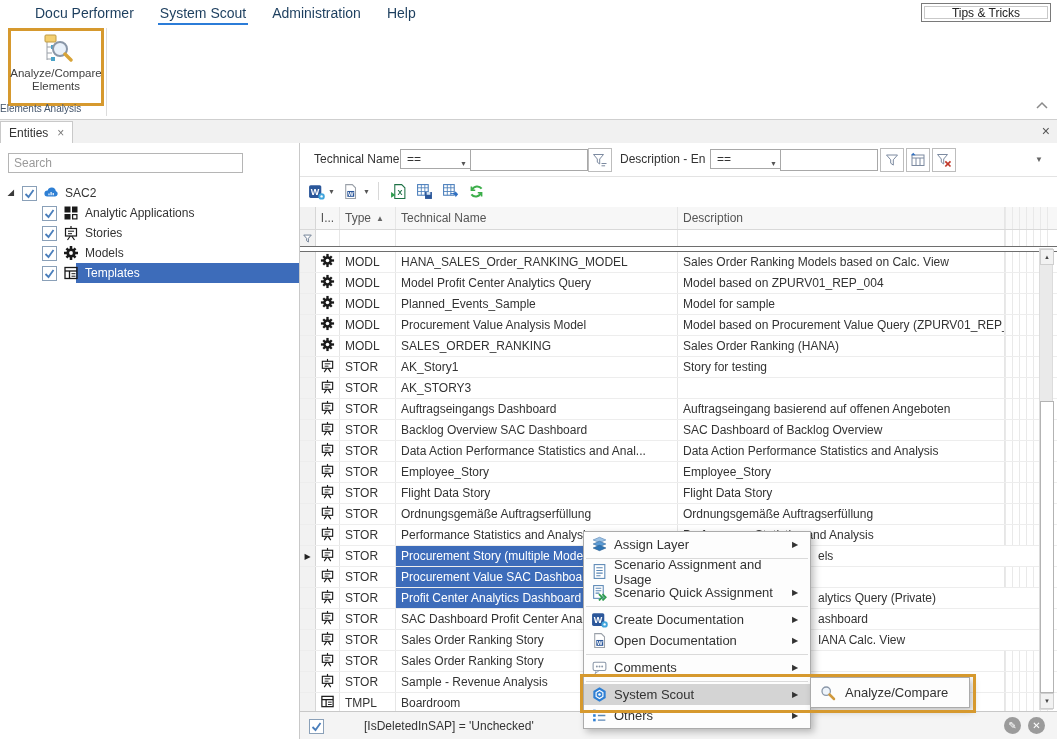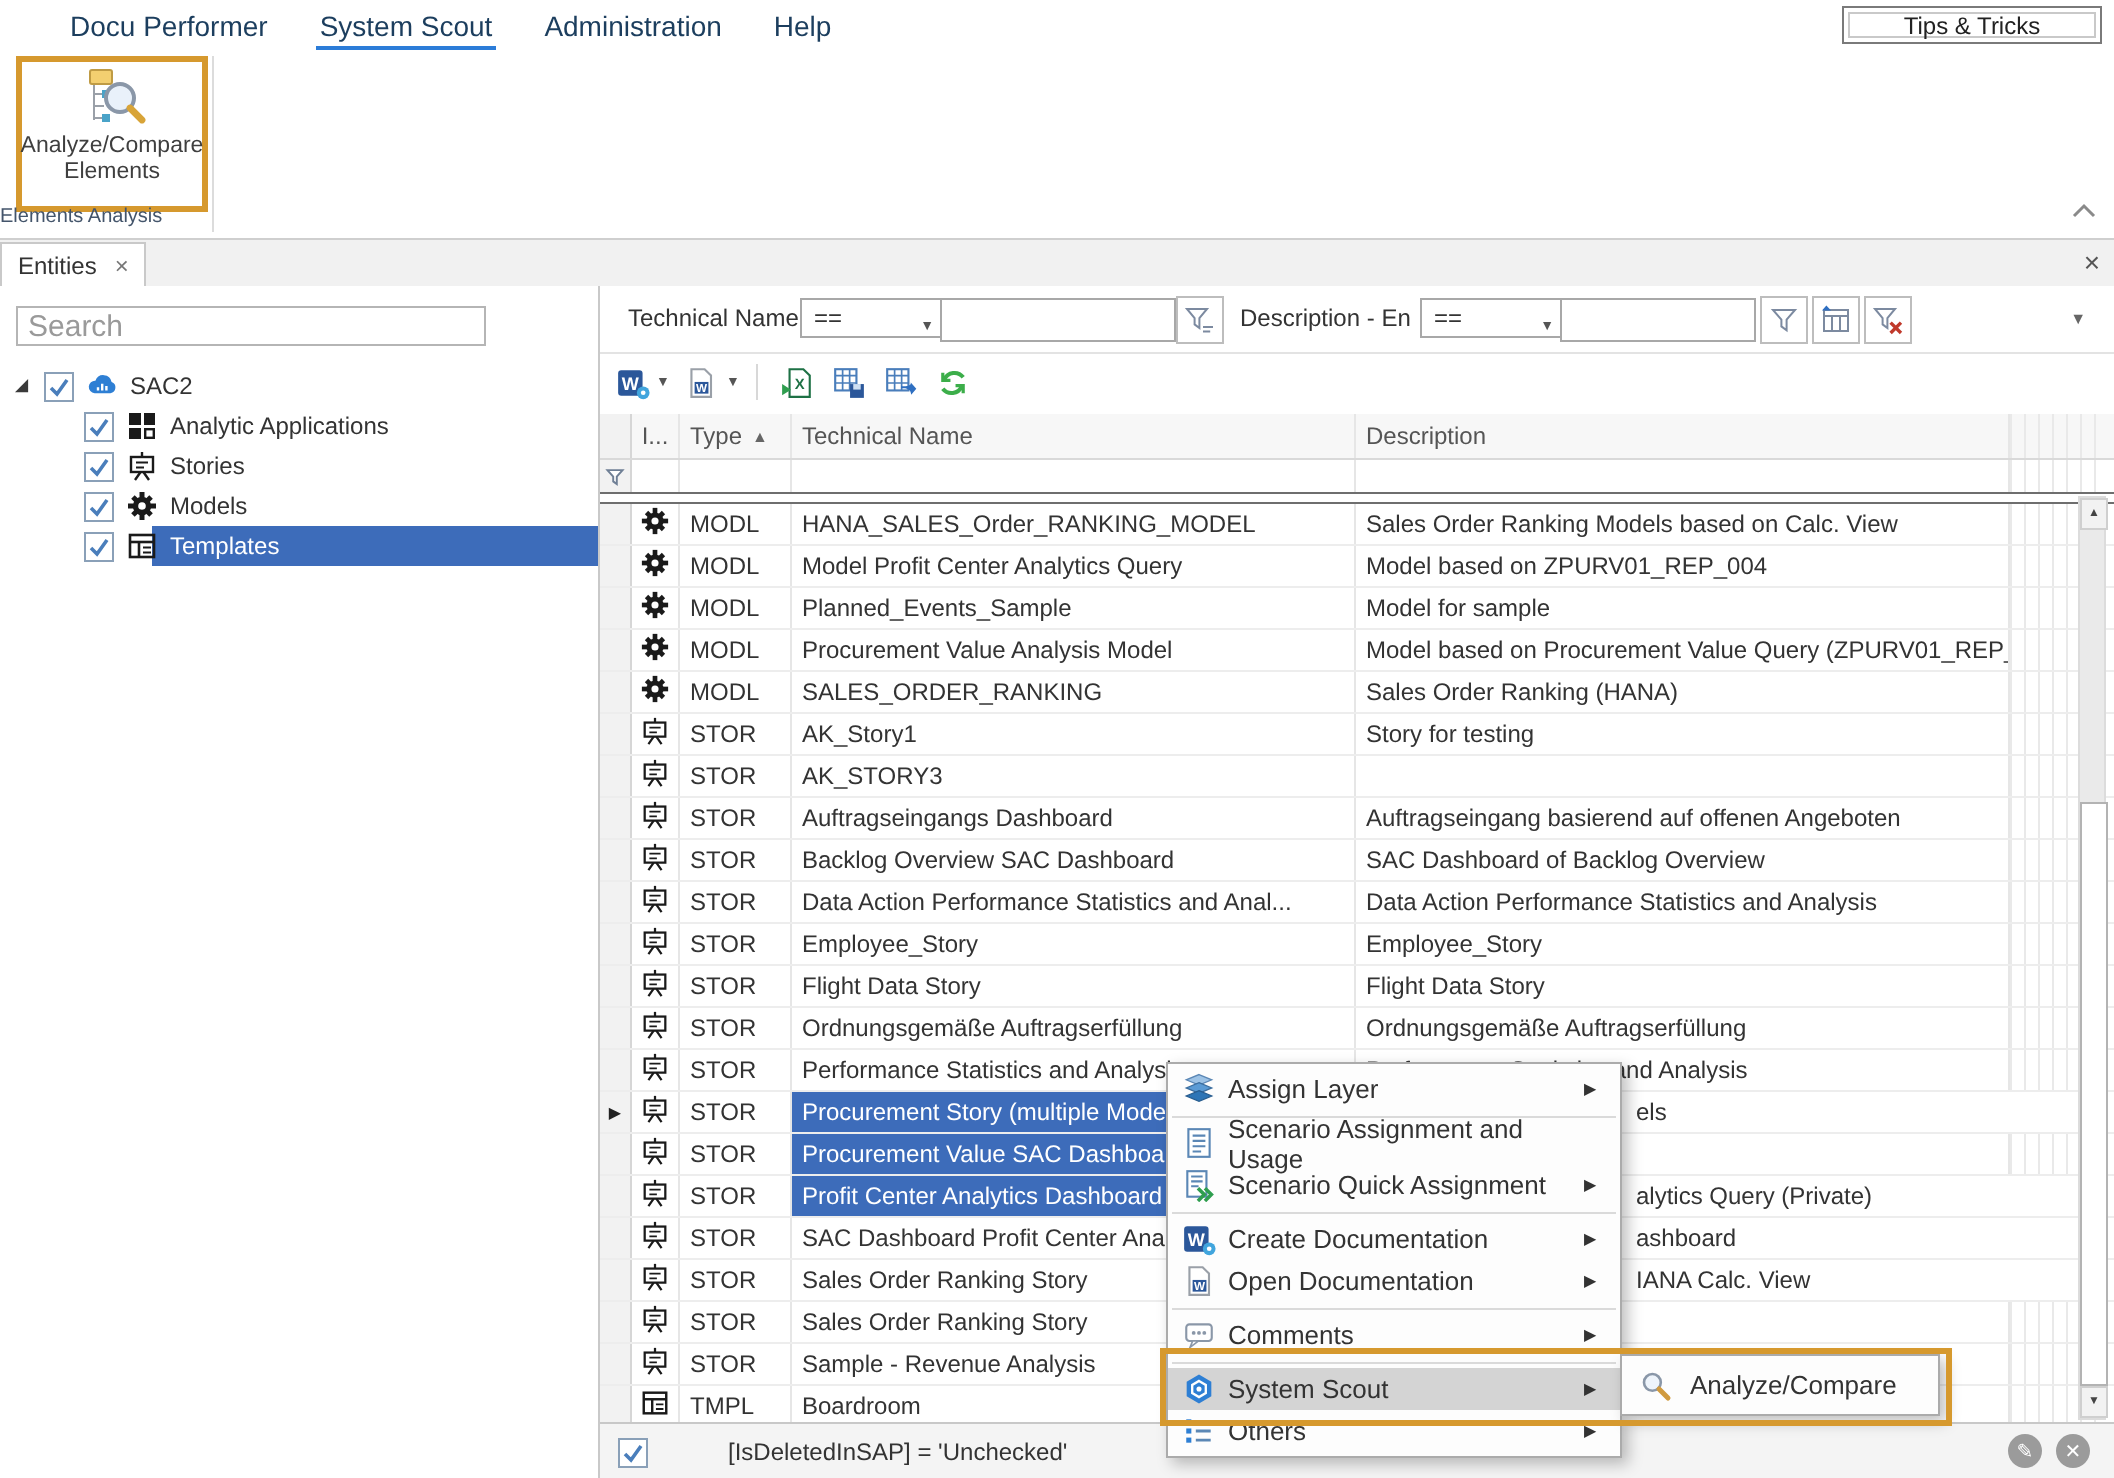--- a/index.html
+++ b/index.html
@@ -26,21 +26,21 @@
   .ribbon-chevron{position:absolute;right:8px;top:74px;width:14px;height:12px;cursor:default;}
   
   .tabbar{position:absolute;left:0;top:120px;width:1057px;height:23px;background:#f1f1f1;border-bottom:1px solid #c9c9c9;}
   .tab{position:absolute;left:0;top:1px;height:22px;background:#fff;border:1px solid #c9c9c9;border-bottom:none;
        display:flex;align-items:center;padding:0 8px;gap:9px;font-size:12px;color:#333;}
   .tab-close{color:#777;font-size:12px;cursor:default;}
   .panel-close{position:absolute;right:7px;top:3px;color:#555;font-size:14px;cursor:default;}
   
   .left-panel{position:absolute;left:0;top:143px;width:299px;height:596px;background:#fff;border-right:1px solid #c9c9c9;}
   .search{position:absolute;left:8px;top:10px;width:223px;height:18px;border:1px solid #b5b5b5;
-          font-family:"Liberation Sans",sans-serif;font-size:15px;padding:0 5px;color:#333;}
+          font-family:"Liberation Sans",sans-serif;font-size:12px;padding:0 5px;color:#333;}
   .search::placeholder{color:#9a9a9a;}
   #tree{position:absolute;left:0;top:40px;width:299px;}
   .tree-row{position:relative;height:20px;display:flex;align-items:center;}
   .tree-row .exp{width:14px;height:14px;margin-left:4px;}
   .tree-row .cb{width:13px;height:13px;border:1px solid #8aa0b8;background:#fff;margin-left:4px;flex:none;}
   .tree-row .ticon{width:16px;height:16px;margin-left:6px;flex:none;position:relative;z-index:2;}
   .tree-row .tlabel{margin-left:6px;position:relative;z-index:2;color:#333;}
   .tree-row.child{padding-left:38px;}
   .tree-row .hl-bar{position:absolute;left:76px;right:0;top:0;bottom:0;background:#3d6cba;z-index:1;}
   .tree-row.selected .tlabel{color:#fff;}

